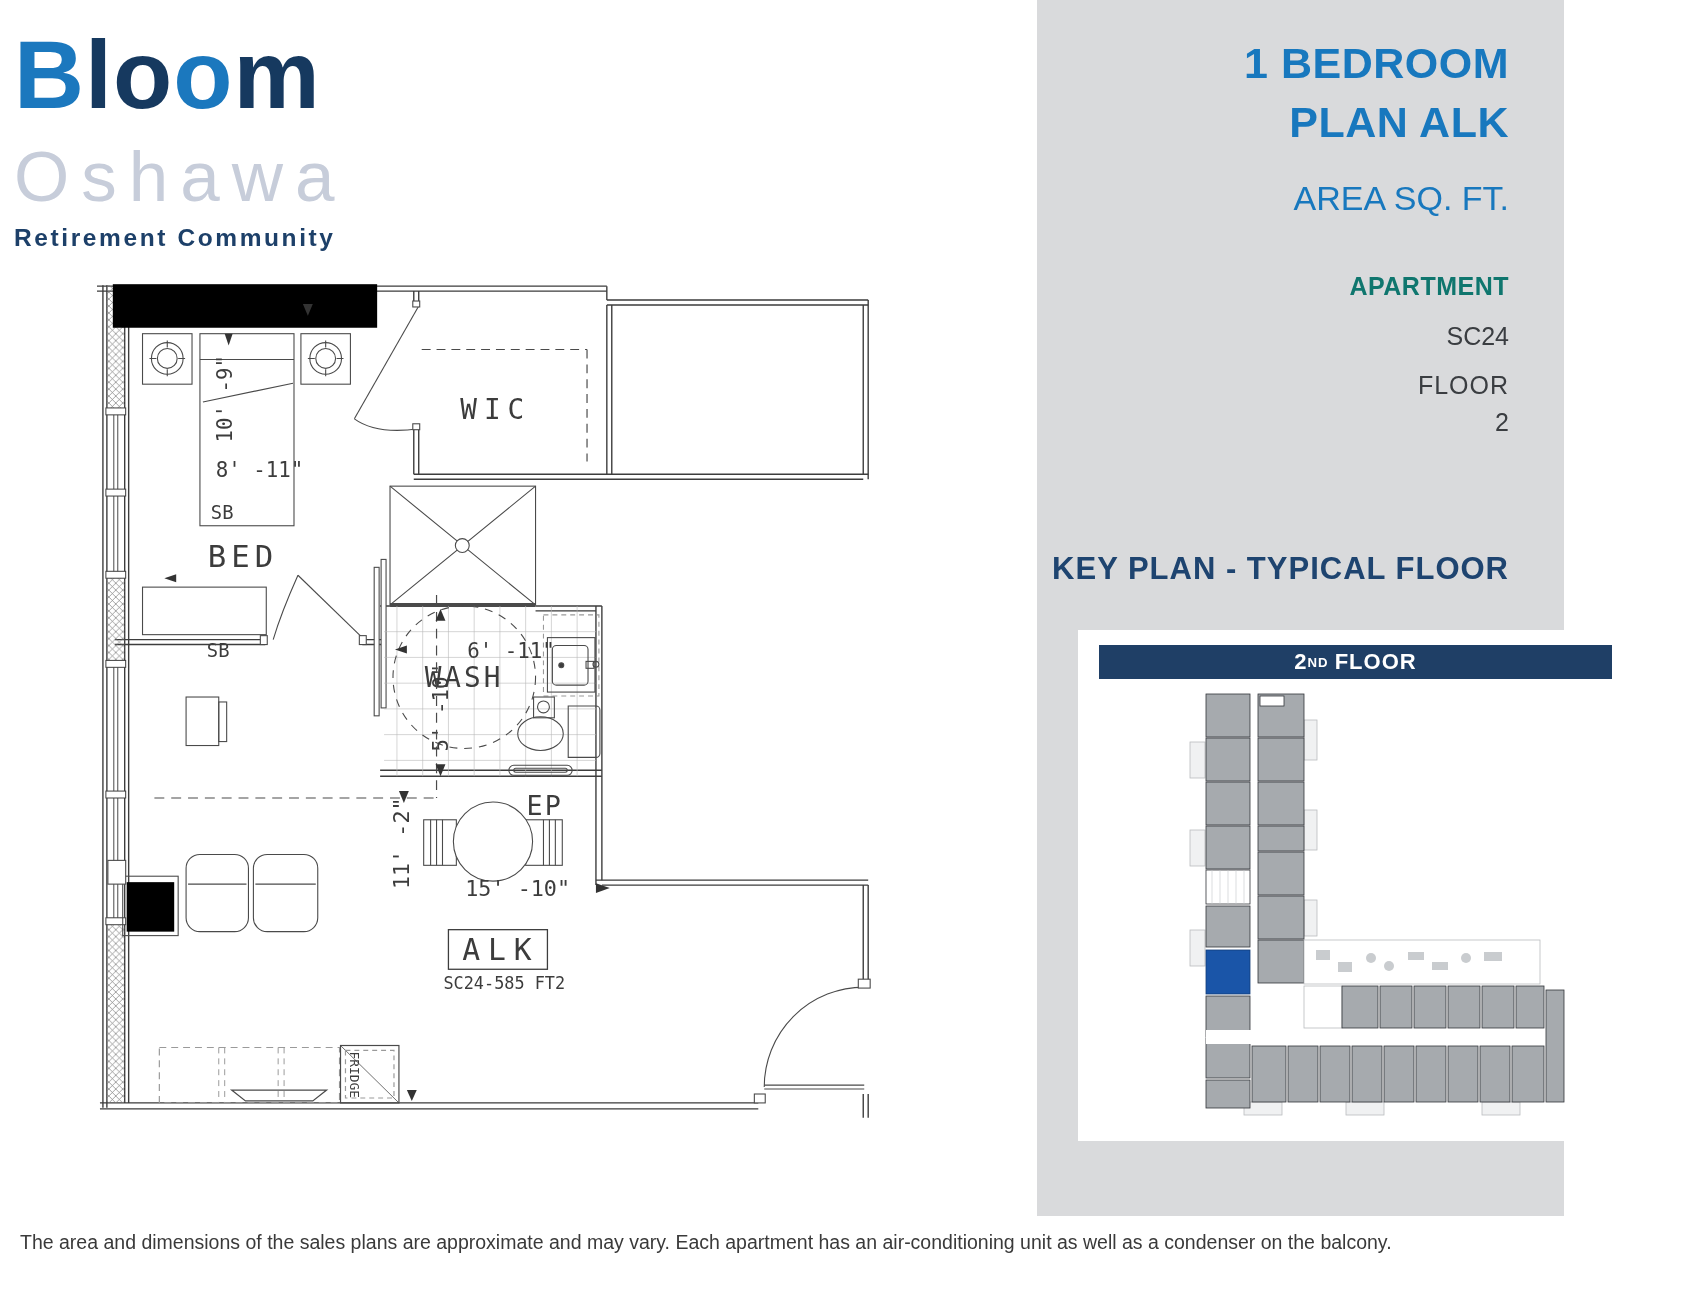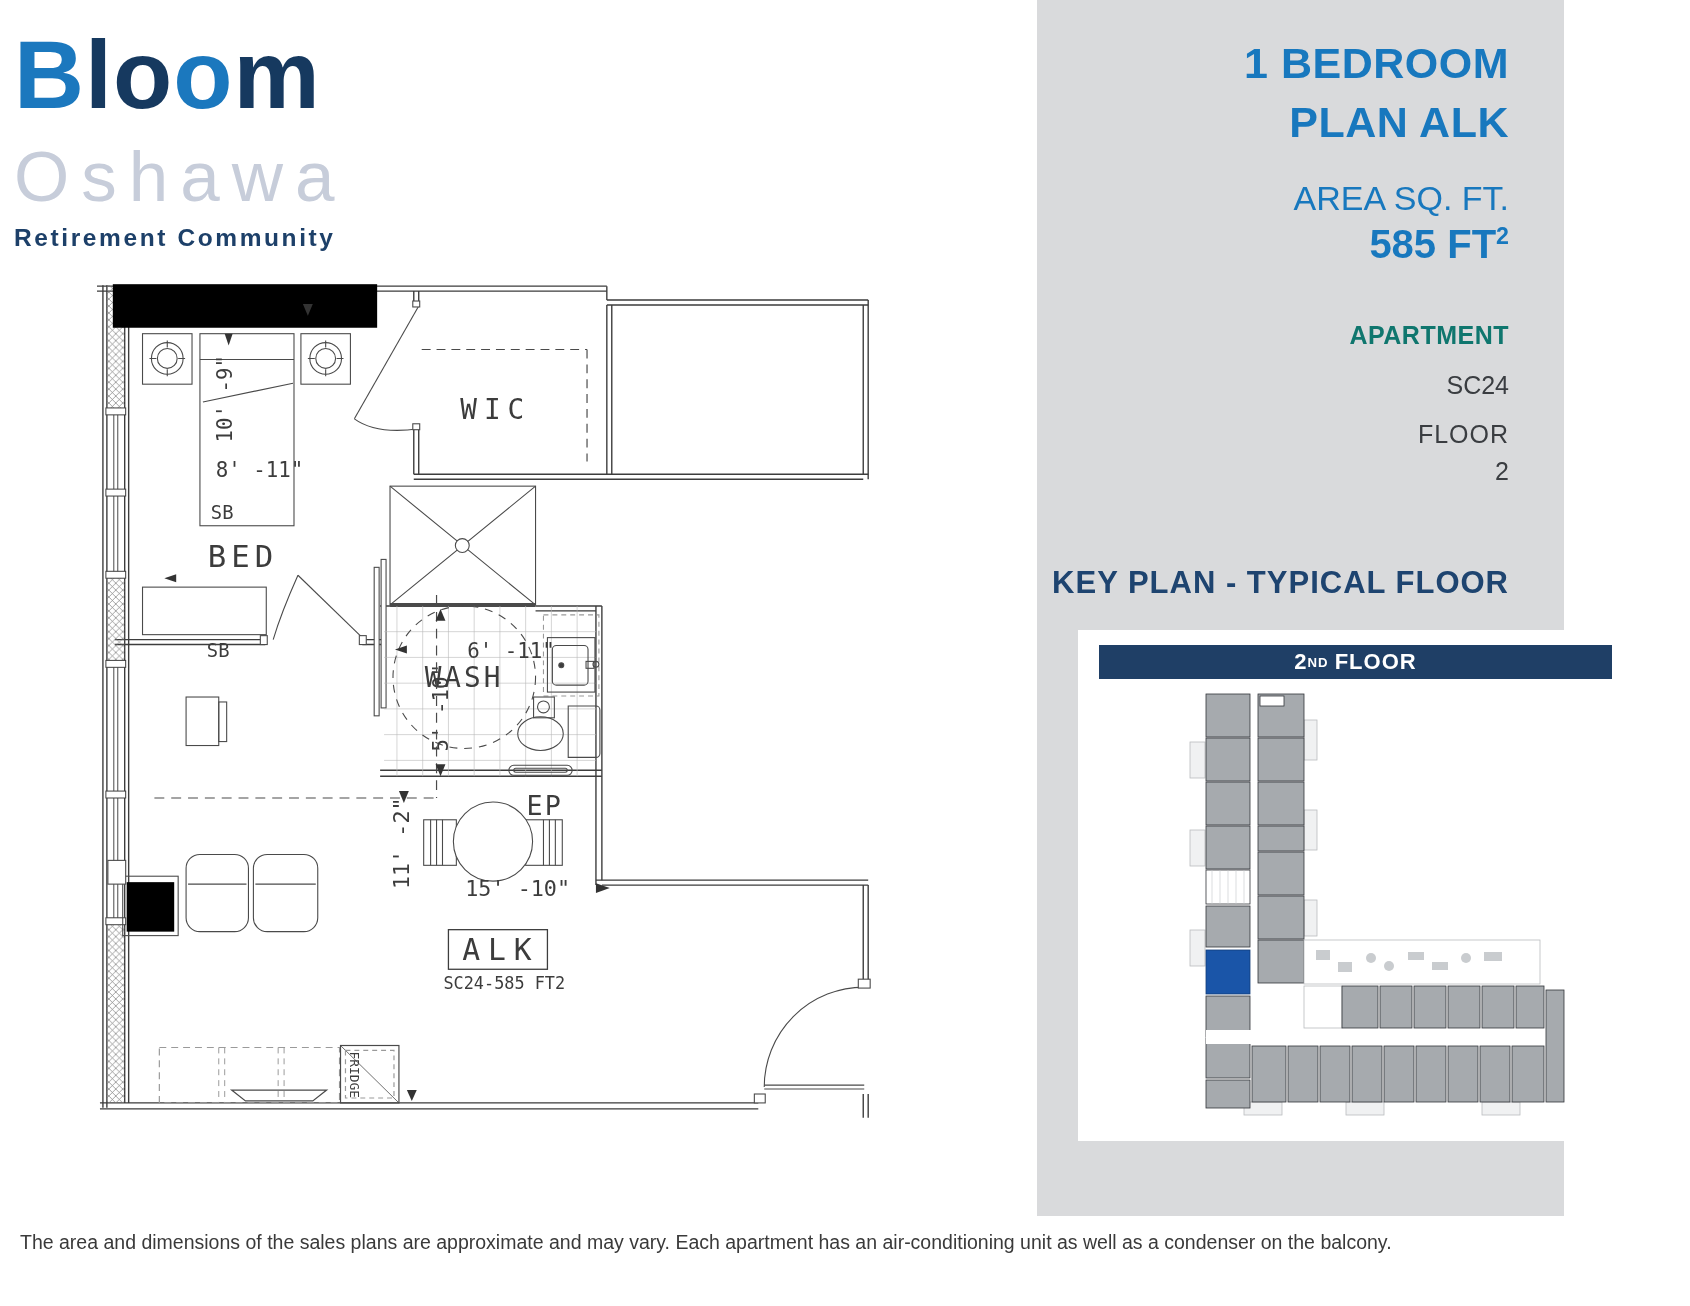--- a/index.html
+++ b/index.html
@@ -15,21 +15,21 @@
   .panel{position:absolute;left:1037px;top:0;width:527px;height:1216px;background:#d9dadc;}
   .panel-text{position:absolute;top:34px;right:55px;text-align:right;}
   .pt-title{font-size:43px;font-weight:bold;color:#1878be;line-height:1.38;letter-spacing:0.5px;}
   .pt-arealabel{font-size:34px;color:#1878be;margin-top:26px;font-weight:400;}
   .pt-areaval{font-size:40px;font-weight:bold;color:#1878be;margin-top:4px;}
   .pt-areaval sup{font-size:58%;}
   .pt-aptlabel{font-size:25px;font-weight:bold;color:#0f766e;margin-top:54px;letter-spacing:0.5px;}
   .pt-aptval{font-size:25px;color:#3a3d41;margin-top:21px;}
   .pt-floorlabel{font-size:25px;color:#3a3d41;margin-top:20px;letter-spacing:1px;}
   .pt-floorval{font-size:25px;color:#3a3d41;margin-top:8px;}
-  .key-heading{position:absolute;top:565px;right:55px;font-size:31px;font-weight:bold;
+  .key-heading{position:absolute;top:551px;right:55px;font-size:31px;font-weight:bold;
                color:#1e4470;letter-spacing:1px;}
   .key-card{position:absolute;left:41px;top:630px;width:557px;height:511px;background:#ffffff;}
   .floor-bar{position:absolute;left:21px;top:15px;width:513px;height:34px;background:#1f3f66;
              color:#ffffff;font-size:22px;font-weight:bold;display:flex;align-items:center;
              justify-content:center;letter-spacing:1px;}
   .floor-bar sup{font-size:60%;margin-right:6px;}
   .kp-svg{position:absolute;left:68px;top:60px;}
   
   .plan-svg{position:absolute;left:95px;top:278px;}
   
@@ -248,21 +248,20 @@
   </g>
 </svg>
 
 <div class="panel">
   <div class="panel-text">
     <div class="pt-title">
       <div>1 BEDROOM</div>
       <div>PLAN ALK</div>
     </div>
     <div class="pt-arealabel">AREA SQ. FT.</div>
-    <div class="pt-areaval"><span>585 FT</span><sup>2</sup></div>
     <div class="pt-aptlabel">APARTMENT</div>
     <div class="pt-aptval">SC24</div>
     <div class="pt-floorlabel">FLOOR</div>
     <div class="pt-floorval">2</div>
   </div>
 
   <div class="key-heading">KEY PLAN - TYPICAL FLOOR</div>
 
   <div class="key-card">
     <div class="floor-bar">

